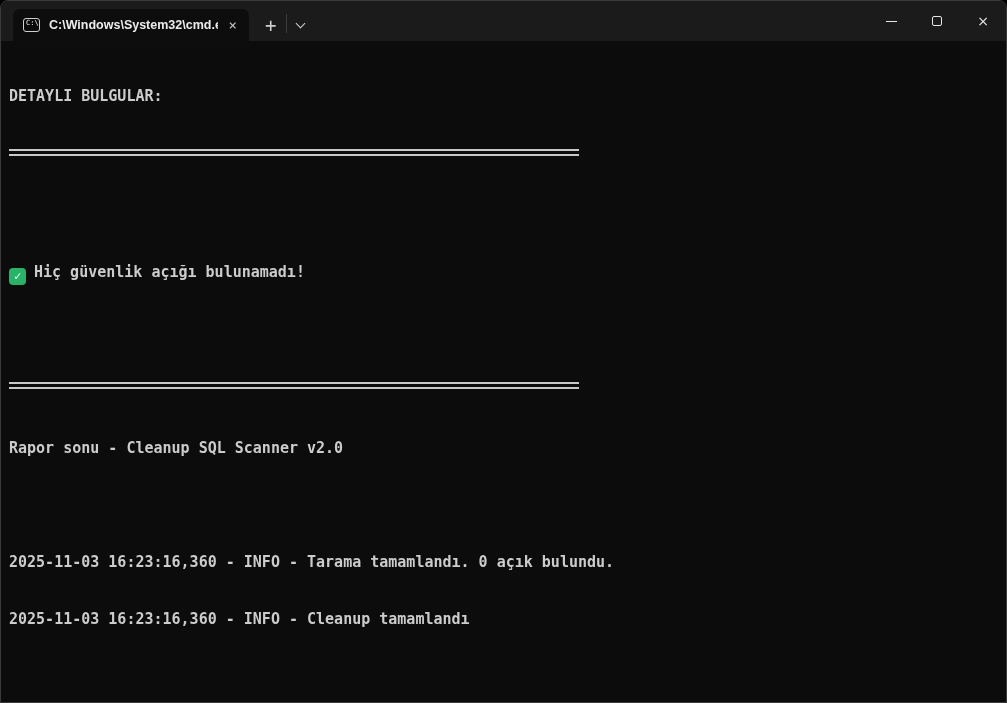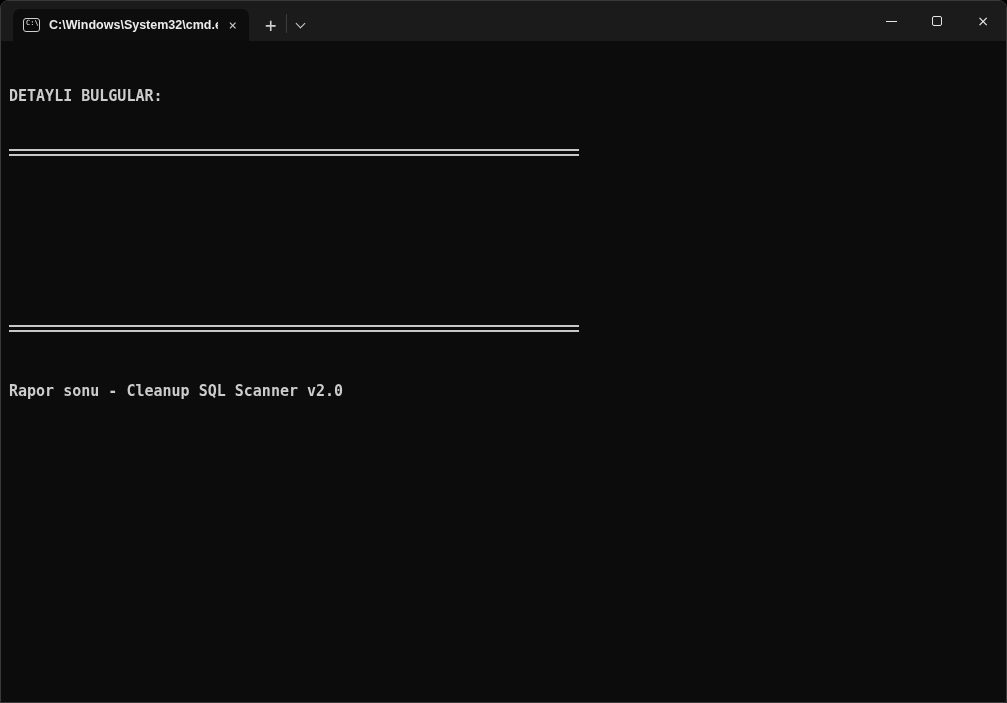--- a/index.html
+++ b/index.html
@@ -95,24 +95,27 @@
       </div>
     <div class="winctl">
         <span class="close-glyph">×</span>
       </div>
   </div>
 
   <div class="term">
     <div class="line">DETAYLI BULGULAR:</div>
     <div class="line"><div class="sep"></div></div>
     <div class="line"></div>
+    <div class="line"><span class="checkbox">✓</span><span>Hiç güvenlik açığı bulunamadı!</span></div>
     <div class="line"></div>
     <div class="line"><div class="sep"></div></div>
     <div class="line">Rapor sonu - Cleanup SQL Scanner v2.0</div>
     <div class="line"></div>
+    <div class="line">2025-11-03 16:23:16,360 - INFO - Tarama tamamlandı. 0 açık bulundu.</div>
+    <div class="line">2025-11-03 16:23:16,360 - INFO - Cleanup tamamlandı</div>
     <div class="line"></div>
     
     
     
     
     
     
     
     
     

